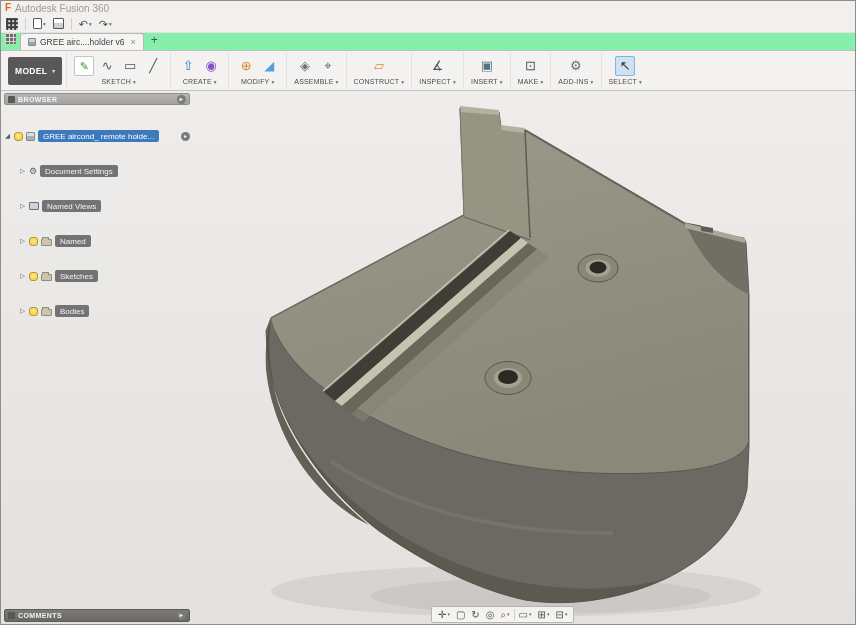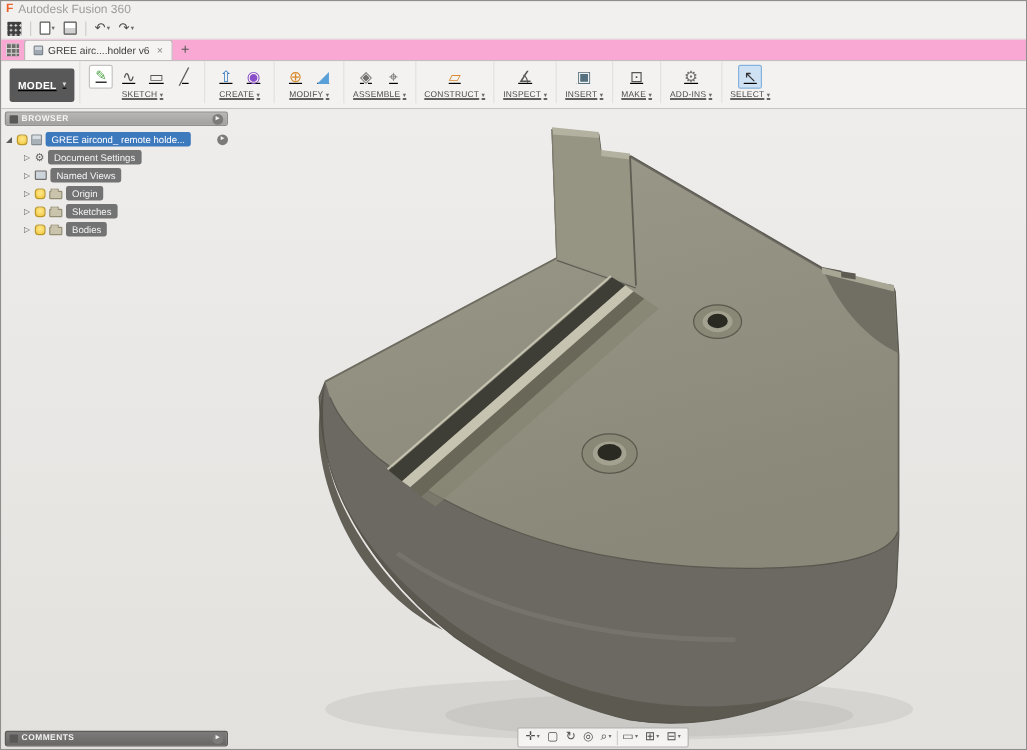--- a/index.html
+++ b/index.html
@@ -17,52 +17,52 @@
   .appgrid { width:12px; height:12px; background:#3f3f3f; border-radius:1px;
      background-image: radial-gradient(circle, #d9d9d9 0.9px, transparent 1.1px);
      background-size:4px 4px; background-position:1.2px 1.2px; }
   .qbtn { display:flex; align-items:center; gap:1px; color:#4d4d4d; font-size:11px; line-height:12px; }
   .doc-glyph { width:9px; height:11px; border:1px solid #5a5a5a; background:#fff; border-radius:1px; }
   .floppy { width:11px; height:11px; border:1.5px solid #565656; border-radius:1px; background:linear-gradient(#fff 0 4px, transparent 4px), #cfcfcf; }
   .caret { font-size:5.5px; color:#6b6b6b; }
   .sep { width:1px; height:12px; background:#cfcecd; }
 
   
-  .tabbar { position:absolute; top:32px; left:0; right:0; height:18px; background:#f9a8d4; border-bottom:1px solid #c1c0be; display:flex; align-items:flex-end; padding-left:4px; }
+  .tabbar { position:absolute; top:32px; left:0; right:0; height:18px; background:#86efac; border-bottom:1px solid #c1c0be; display:flex; align-items:flex-start; padding-left:4px; }
   .datapanel-btn { width:11px; height:11px; margin:0 4px 3px 0; background:#6d6c6a; border-radius:1px;
      background-image: linear-gradient(#d6d5d3 1px, transparent 1px), linear-gradient(90deg,#d6d5d3 1px, transparent 1px);
      background-size:4px 4px; }
   .doc-tab { height:17px; background:#f5f4f2; border:1px solid #b9b8b6; border-bottom:none; border-radius:3px 3px 0 0; display:flex; align-items:center; gap:4px; padding:0 7px; font-size:8.5px; color:#3e3e3e; }
   .tab-cube { width:8px; height:8px; background:linear-gradient(#cdd4da 0 3px, #9fa8b0 3px); border:1px solid #7d868e; border-radius:1px; }
   .tab-close { color:#8a8a8a; font-size:9px; margin-left:2px; }
   .new-tab { color:#555; font-size:12px; margin:0 0 2px 7px; }
 
   
-  .ribbon { position:absolute; top:50px; left:0; right:0; height:40px; background:#f3f2f0; border-bottom:1px solid #c6c5c3; display:flex; align-items:flex-start; padding-left:7px;text-decoration:underline; }
+  .ribbon { position:absolute; top:50px; left:0; right:0; height:40px; background:#f3f2f0; border-bottom:1px solid #c6c5c3; display:flex; align-items:center; padding-left:7px; }
   .model-btn { align-self:center; background:#585858; color:#fff; font-size:8.5px; font-weight:bold; letter-spacing:.3px; padding:9px 7px; border-radius:2px; display:flex; gap:5px; align-items:center; margin-right:4px; cursor:default; }
   .model-btn .caret { color:#ddd; }
   .rgroup { display:flex; flex-direction:column; justify-content:space-between; padding:3px 7px 3px; border-left:1px solid #e2e1df; }
   .rgroup .icons { display:flex; gap:3px; align-items:center; justify-content:center; flex:1; }
   .ricon { min-width:20px; height:20px; display:flex; align-items:center; justify-content:center; font-size:13px; line-height:20px; border-radius:2px; }
   .ricon.framed { background:#fff; border:1px solid #c4c3c1; }
   .ricon.sel { background:#cfe2f4; border:1px solid #85b3dd; }
   .rlabel { font-size:7px; color:#4b4b4b; text-align:center; display:flex; gap:2px; justify-content:center; align-items:center; letter-spacing:.2px; padding-top:2px; }
 
   
   .viewport { position:absolute; top:90px; left:0; width:856px; height:535px; background:linear-gradient(#eeedeb, #e2e1de); }
   .viewport svg { position:absolute; inset:0; }
 
   
   .browser { position:absolute; top:92px; left:3px; width:186px; font-size:8px; }
   .panel-header { height:12px; background:linear-gradient(#b7b6b5,#a2a1a0); border:1px solid #8f8e8d; border-radius:2px; display:flex; align-items:center; color:#f4f4f4; font-size:7px; font-weight:bold; letter-spacing:.4px; padding:0 3px; gap:3px; }
   .hdr-cap { width:7px; height:7px; background:#585857; border-radius:1px; }
   .hdr-spring { flex:1; }
   .circle-arrow { width:9px; height:9px; border-radius:50%; background:#7c7b7a; color:#f1f1f1; font-size:6px; line-height:9px; text-align:center; }
   .tree { padding-top:4px; display:flex; flex-direction:column; gap:1px; }
-  .trow { display:flex; align-items:center; gap:3px; height:14px; }
+  .trow { display:flex; align-items:center; gap:3px; height:14px;margin-top:20px; }
   .trow .tw { font-size:6.5px; color:#5c5c5c; width:7px; text-align:center; }
   .indent { width:12px; }
   .bulb { width:9px; height:9px; border-radius:3px; background:radial-gradient(circle at 50% 40%, #ffe98a, #f2c53d); border:1px solid #bb992d; }
   .comp-cube { width:9px; height:9px; background:linear-gradient(#d7dde2 0 3px, #a8b1b8 3px); border:1px solid #818a91; border-radius:1px; }
   .gear-ic { font-size:9px; color:#5f5f5f; line-height:9px; }
   .views-ic { width:10px; height:8px; border:1px solid #6f6f6f; background:#cdd5dc; border-radius:1px; }
   .folder-ic { position:relative; width:11px; height:7px; background:#cbc4ac; border:1px solid #948d73; border-radius:1px; margin-top:2px; }
   .folder-ic::before { content:""; position:absolute; top:-3px; left:0; width:5px; height:2px; background:#cbc4ac; border:1px solid #948d73; border-bottom:none; border-radius:1px 1px 0 0; }
   .chip { background:#737373; color:#f3f3f3; border-radius:2px; padding:1.5px 5px; white-space:nowrap; font-size:8px; }
   .chip.active { background:#3d79bd; color:#fff; }
@@ -309,21 +309,21 @@
         <span class="indent"></span>
         <span class="tw">▷</span>
         <span class="views-ic"></span>
         <span class="chip">Named Views</span>
       </div>
       <div class="trow">
         <span class="indent"></span>
         <span class="tw">▷</span>
         <span class="bulb"></span>
         <span class="folder-ic"></span>
-        <span class="chip">Origin</span>
+        <span class="chip">Named</span>
       </div>
       <div class="trow">
         <span class="indent"></span>
         <span class="tw">▷</span>
         <span class="bulb"></span>
         <span class="folder-ic"></span>
         <span class="chip">Sketches</span>
       </div>
       <div class="trow">
         <span class="indent"></span>

